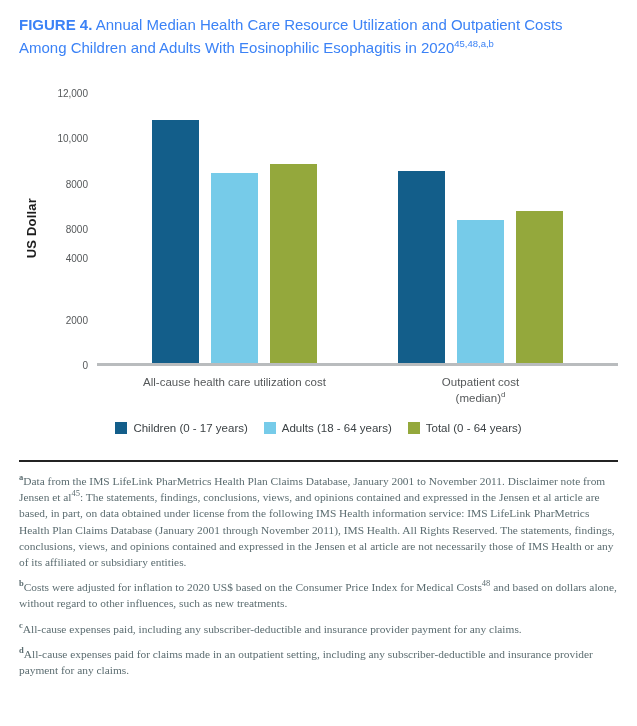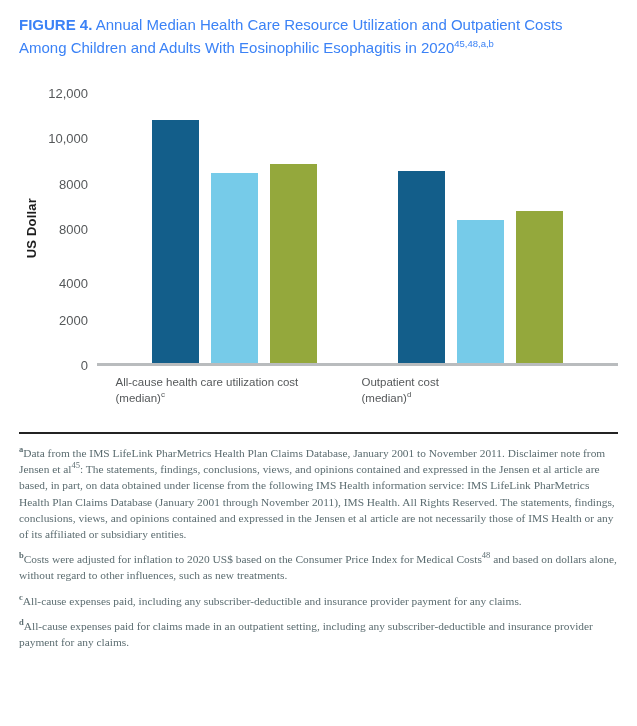--- a/index.html
+++ b/index.html
@@ -12,28 +12,28 @@
   
   .title{font-size:15px;line-height:1.5;max-width:594px;color:#3b82f6;}
   .fig-label{font-weight:700;}
   .title sup{font-size:9.5px;line-height:0;}
 
   
   .chart-area{display:flex;margin-top:32px;align-items:flex-start;}
   .ylabel-col{height:275px;width:24px;display:flex;align-items:center;justify-content:center;}
   .ylabel{writing-mode:vertical-rl;transform:rotate(180deg);font-size:13px;font-weight:700;letter-spacing:.2px;color:#1d1d1d;}
   .yticks{position:relative;width:54px;height:275px;flex:0 0 auto;}
-  .ytick{position:absolute;right:9px;font-size:13px;color:#55585a;line-height:13px;height:13px;}
+  .ytick{position:absolute;right:9px;font-size:10px;color:#55585a;line-height:13px;height:13px;}
   .plot-col{flex:1;}
   .plot{height:272px;border-bottom:3px solid #b9bcbe;}
   .bars-row{display:flex;height:100%;align-items:flex-end;justify-content:center;gap:8px;}
   .group{width:238px;display:flex;justify-content:center;align-items:flex-end;gap:12px;height:100%;}
   .bar{width:47px;}
   .xlabels{display:flex;justify-content:center;gap:8px;margin-top:9px;}
-  .xlabel{width:238px;font-size:11.5px;line-height:1.35;color:#55585a;}
+  .xlabel{width:238px;text-align:center;font-size:11.5px;line-height:1.35;color:#55585a;}
   .xlabel sup{font-size:8px;line-height:0;}
 
   
   .legend{display:flex;justify-content:center;align-items:center;gap:16px;margin-top:16px;}
   .legend-item{display:flex;align-items:center;gap:6px;font-size:11.5px;color:#3c4245;}
   .swatch{width:12px;height:12px;flex:0 0 auto;display:inline-block;}
 
   
   .divider{border:none;border-top:2px solid #232323;margin:26px 0 11px 0;}
   .footnotes{font-size:11.4px;line-height:1.42;color:#5b6c70;}
@@ -50,21 +50,21 @@
     <span class="fig-label">FIGURE 4.</span><span> Annual Median Health Care Resource Utilization and Outpatient Costs Among Children and Adults With Eosinophilic Esophagitis in 2020</span><sup>45,48,a,b</sup>
   </div>
 
   <div class="chart-area">
     <div class="ylabel-col">
       <span class="ylabel">US Dollar</span>
     </div>
     <div class="yticks" id="yticks">
         <div class="ytick" style="bottom: -6px;">0</div>
         <div class="ytick" style="bottom: 39.3333px;">2000</div>
-        <div class="ytick" style="bottom: 76px;">4000</div>
+        <div class="ytick" style="bottom: 101px;">4000</div>
         <div class="ytick" style="bottom: 130px;">8000</div>
         <div class="ytick" style="bottom: 175.333px;">8000</div>
         <div class="ytick" style="bottom: 220.667px;">10,000</div>
         <div class="ytick" style="bottom: 266px;">12,000</div>
       </div>
     <div class="plot-col">
       <div class="plot">
         <div class="bars-row" id="bars">
             <div class="group">
               <div class="bar" style="height: 243px; background: rgb(19, 94, 138);"></div>
@@ -74,30 +74,43 @@
             <div class="group">
               <div class="bar" style="height: 192px; background: rgb(19, 94, 138);"></div>
               <div class="bar" style="height: 143px; background: rgb(118, 203, 233);"></div>
               <div class="bar" style="height: 152px; background: rgb(148, 168, 60);"></div>
             </div>
           </div>
       </div>
       <div class="xlabels" id="xlabels">
           <div class="xlabel">
             <div>All-cause health care utilization cost</div>
-            <div>(median)<sup>c</sup></div>
           </div>
           <div class="xlabel">
             <div>Outpatient cost</div>
             <div>(median)<sup>d</sup></div>
           </div>
         </div>
     </div>
   </div>
 
+  <div class="legend" id="legend">
+      <div class="legend-item">
+        <span class="swatch" style="background: rgb(19, 94, 138);"></span>
+        <span>Children (0 - 17 years)</span>
+      </div>
+      <div class="legend-item">
+        <span class="swatch" style="background: rgb(118, 203, 233);"></span>
+        <span>Adults (18 - 64 years)</span>
+      </div>
+      <div class="legend-item">
+        <span class="swatch" style="background: rgb(148, 168, 60);"></span>
+        <span>Total (0 - 64 years)</span>
+      </div>
+    </div>
 
   <hr class="divider">
 
   <div class="footnotes" id="footnotes">
       <p class="footnote"><sup class="fn-marker">a</sup>Data from the IMS LifeLink PharMetrics Health Plan Claims Database, January 2001 to November 2011. Disclaimer note from Jensen et al<sup>45</sup>: The statements, findings, conclusions, views, and opinions contained and expressed in the Jensen et al article are based, in part, on data obtained under license from the following IMS Health information service: IMS LifeLink PharMetrics Health Plan Claims Database (January 2001 through November 2011), IMS Health. All Rights Reserved. The statements, findings, conclusions, views, and opinions contained and expressed in the Jensen et al article are not necessarily those of IMS Health or any of its affiliated or subsidiary entities.</p>
       <p class="footnote"><sup class="fn-marker">b</sup>Costs were adjusted for inflation to 2020 US$ based on the Consumer Price Index for Medical Costs<sup>48</sup> and based on dollars alone, without regard to other influences, such as new treatments.</p>
       <p class="footnote"><sup class="fn-marker">c</sup>All-cause expenses paid, including any subscriber-deductible and insurance provider payment for any claims.</p>
       <p class="footnote"><sup class="fn-marker">d</sup>All-cause expenses paid for claims made in an outpatient setting, including any subscriber-deductible and insurance provider payment for any claims.</p>
     </div>
 

